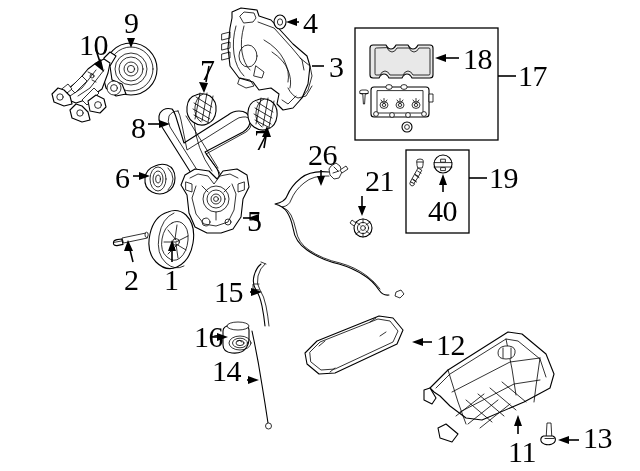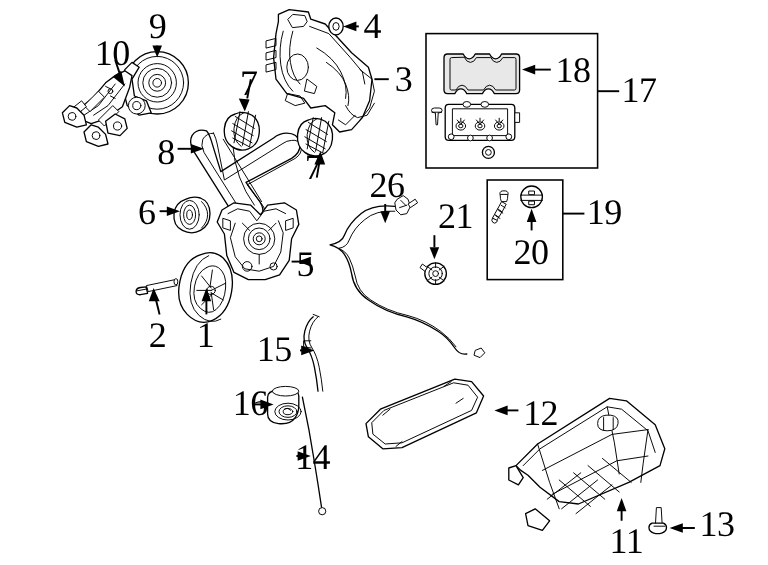--- a/index.html
+++ b/index.html
@@ -413,23 +413,23 @@
   <div class="callout-label" style="left:247px;  top:206px;">5</div>
   <div class="callout-label" style="left:115px;  top:163px;">6</div>
   <div class="callout-label" style="left:200px; top:55px;">7</div>
   <div class="callout-label" style="left:254px; top:125px;">7</div>
   <div class="callout-label" style="left:131px;  top:113px;">8</div>
   <div class="callout-label" style="left:124px;  top:8px;">9</div>
   <div class="callout-label" style="left:79px;   top:30px;">10</div>
   <div class="callout-label" style="left:508px;  top:437px;">11</div>
   <div class="callout-label" style="left:436px;  top:330px;">12</div>
   <div class="callout-label" style="left:583px;  top:423px;">13</div>
-  <div class="callout-label" style="left:212px;  top:367px;margin-left:34px;">14</div>
+  <div class="callout-label" style="left:212px;  top:356px;">14</div>
   <div class="callout-label" style="left:214px;  top:277px;">15</div>
   <div class="callout-label" style="left:194px;  top:322px;">16</div>
   <div class="callout-label" style="left:518px;  top:61px;">17</div>
   <div class="callout-label" style="left:463px;  top:44px;">18</div>
   <div class="callout-label" style="left:489px;  top:163px;">19</div>
-  <div class="callout-label" style="left:428px;  top:196px;">20</div>
+  <div class="callout-label" style="left:428px;  top:196px;">40</div>
   <div class="callout-label" style="left:365px;  top:166px;">21</div>
   <div class="callout-label" style="left:308px;  top:140px;">26</div>
 
 </div>
 
 </body></html>

